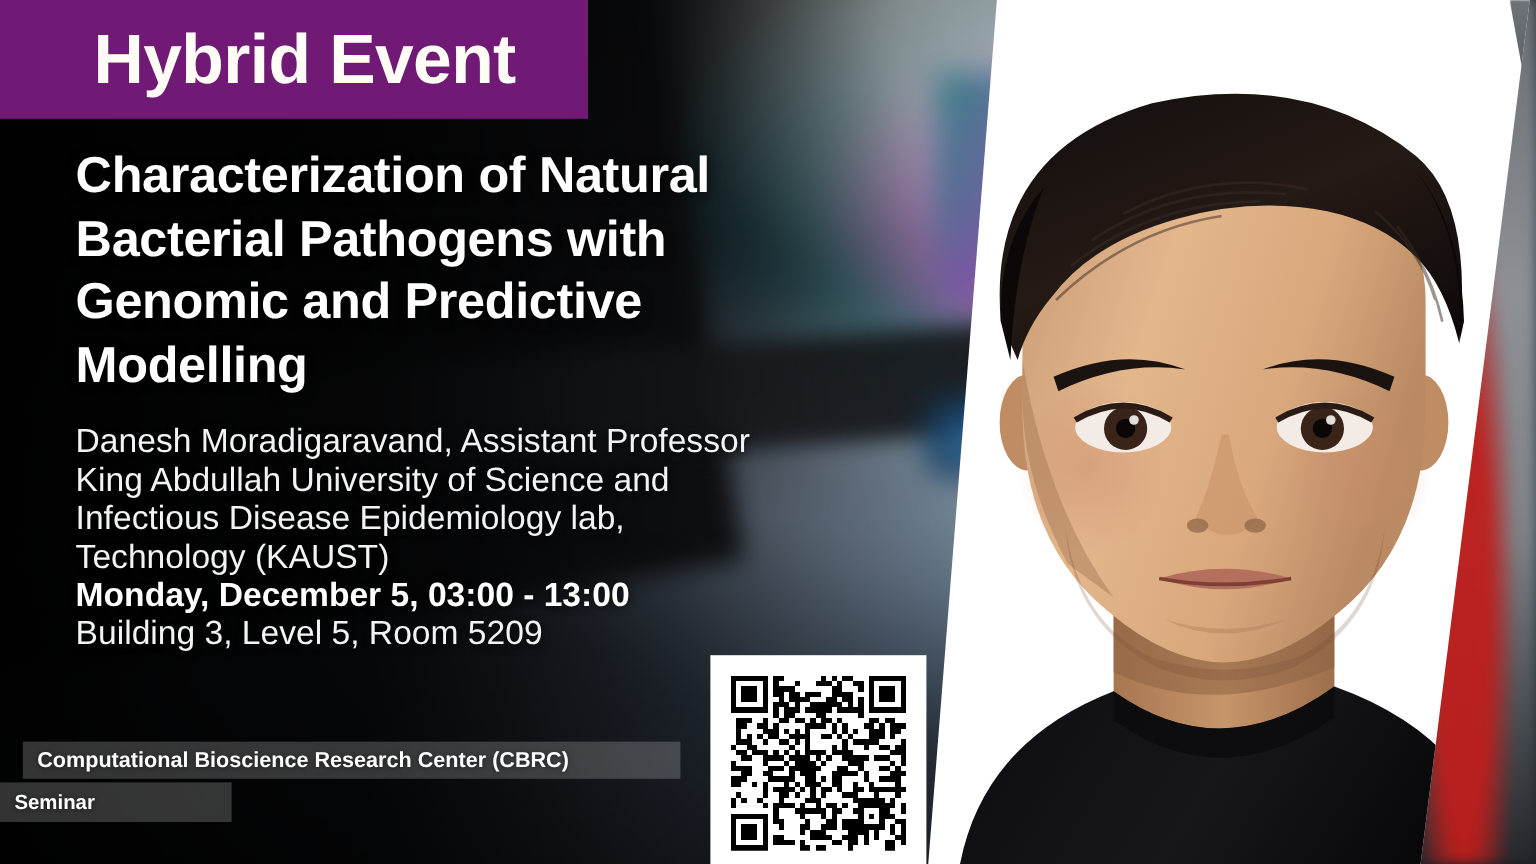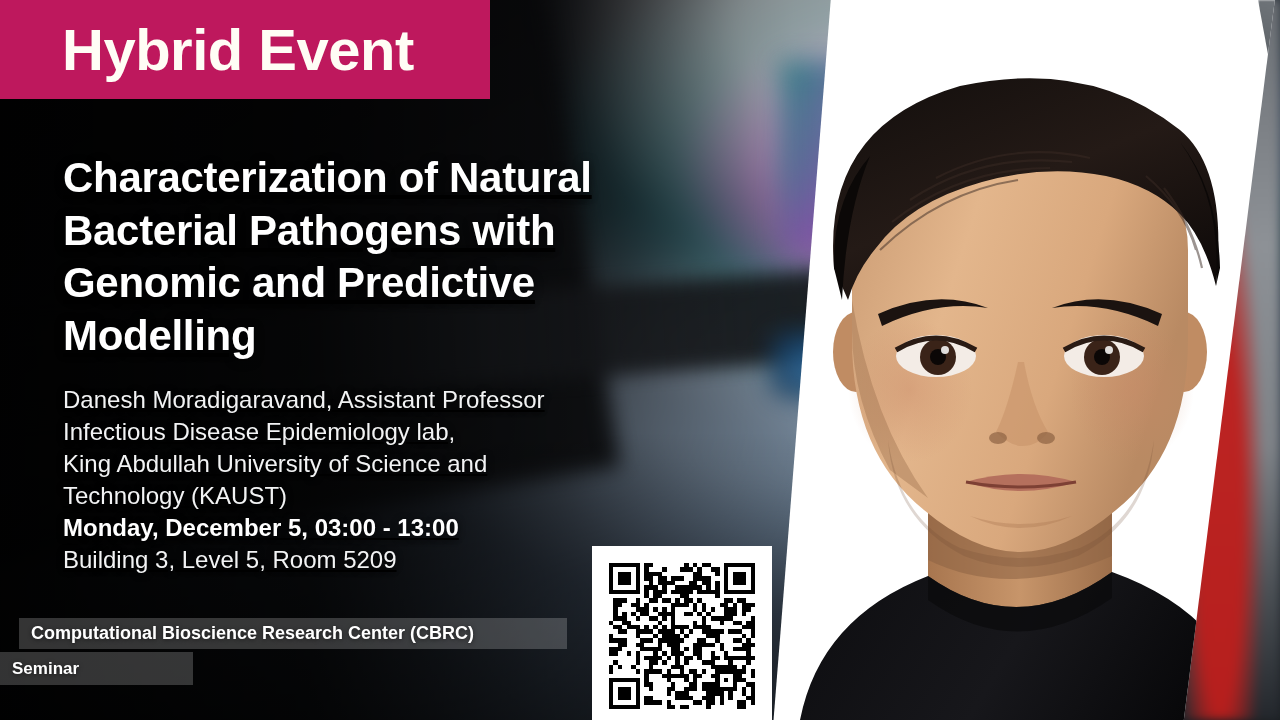--- a/index.html
+++ b/index.html
@@ -55,44 +55,44 @@
   .bg-vignette{
     position:absolute; inset:0;
     background:
       linear-gradient(90deg, rgba(0,0,0,.92) 0%, rgba(0,0,0,.80) 24%, rgba(0,0,0,.38) 46%, rgba(0,0,0,.10) 62%, rgba(0,0,0,0) 74%),
       linear-gradient(0deg, rgba(0,0,0,.55) 0%, rgba(0,0,0,0) 40%);
   }
 
   
   .hybrid-banner{
     position:absolute; left:0; top:0; width:490px; height:99px;
-    background:#be185d;
-    display:flex; align-items:center;
+    background:#701a75;
+    display:flex; align-items:center;padding-left:16px;
   }
   .hybrid-banner .label{
     margin-left:62px;
     color:#fffdf5;
     font-size:58px; font-weight:bold; letter-spacing:-.5px; line-height:1;
   }
 
   
-  .text-col{ position:absolute; left:63px; top:152px; width:640px;text-decoration:underline; }
+  .text-col{ position:absolute; left:63px; top:120px; width:640px; }
 
   .talk-title{
     color:#ffffff;
     font-size:42px; font-weight:bold; line-height:1.25;
     letter-spacing:-.3px;
     text-shadow:0 2px 10px rgba(0,0,0,.65);
     max-width:600px;
   }
 
   .details{ margin-top:22px; }
   .details .line{
     color:#f2f3f4;
-    font-size:24px; line-height:32px; font-weight:normal;
+    font-size:28px; line-height:32px; font-weight:normal;
     text-shadow:0 1px 7px rgba(0,0,0,.8);
     white-space:nowrap;
   }
   .details .line.bold{ font-weight:bold; color:#ffffff; }
 
   
   .tag-bar{
     position:absolute;
     background:rgba(255,255,255,.20);
     display:flex; align-items:center;
@@ -251,22 +251,22 @@
 
   <div class="hybrid-banner">
     <span class="label">Hybrid Event</span>
   </div>
 
   <div class="text-col">
     <div class="talk-title">Characterization of Natural Bacterial Pathogens with Genomic and Predictive Modelling</div>
 
     <div class="details">
       <div class="line">Danesh Moradigaravand, Assistant Professor</div>
+      <div class="line">King Abdullah University of Science and</div>
       <div class="line">Infectious Disease Epidemiology lab,</div>
-      <div class="line">King Abdullah University of Science and</div>
       <div class="line">Technology (KAUST)</div>
       <div class="line bold">Monday, December 5, 03:00 - 13:00</div>
       <div class="line">Building 3, Level 5, Room 5209</div>
     </div>
   </div>
 
   <div class="tag-bar tag-cbrc">
     <span class="txt">Computational Bioscience Research Center (CBRC)</span>
   </div>
   <div class="tag-bar tag-seminar">

